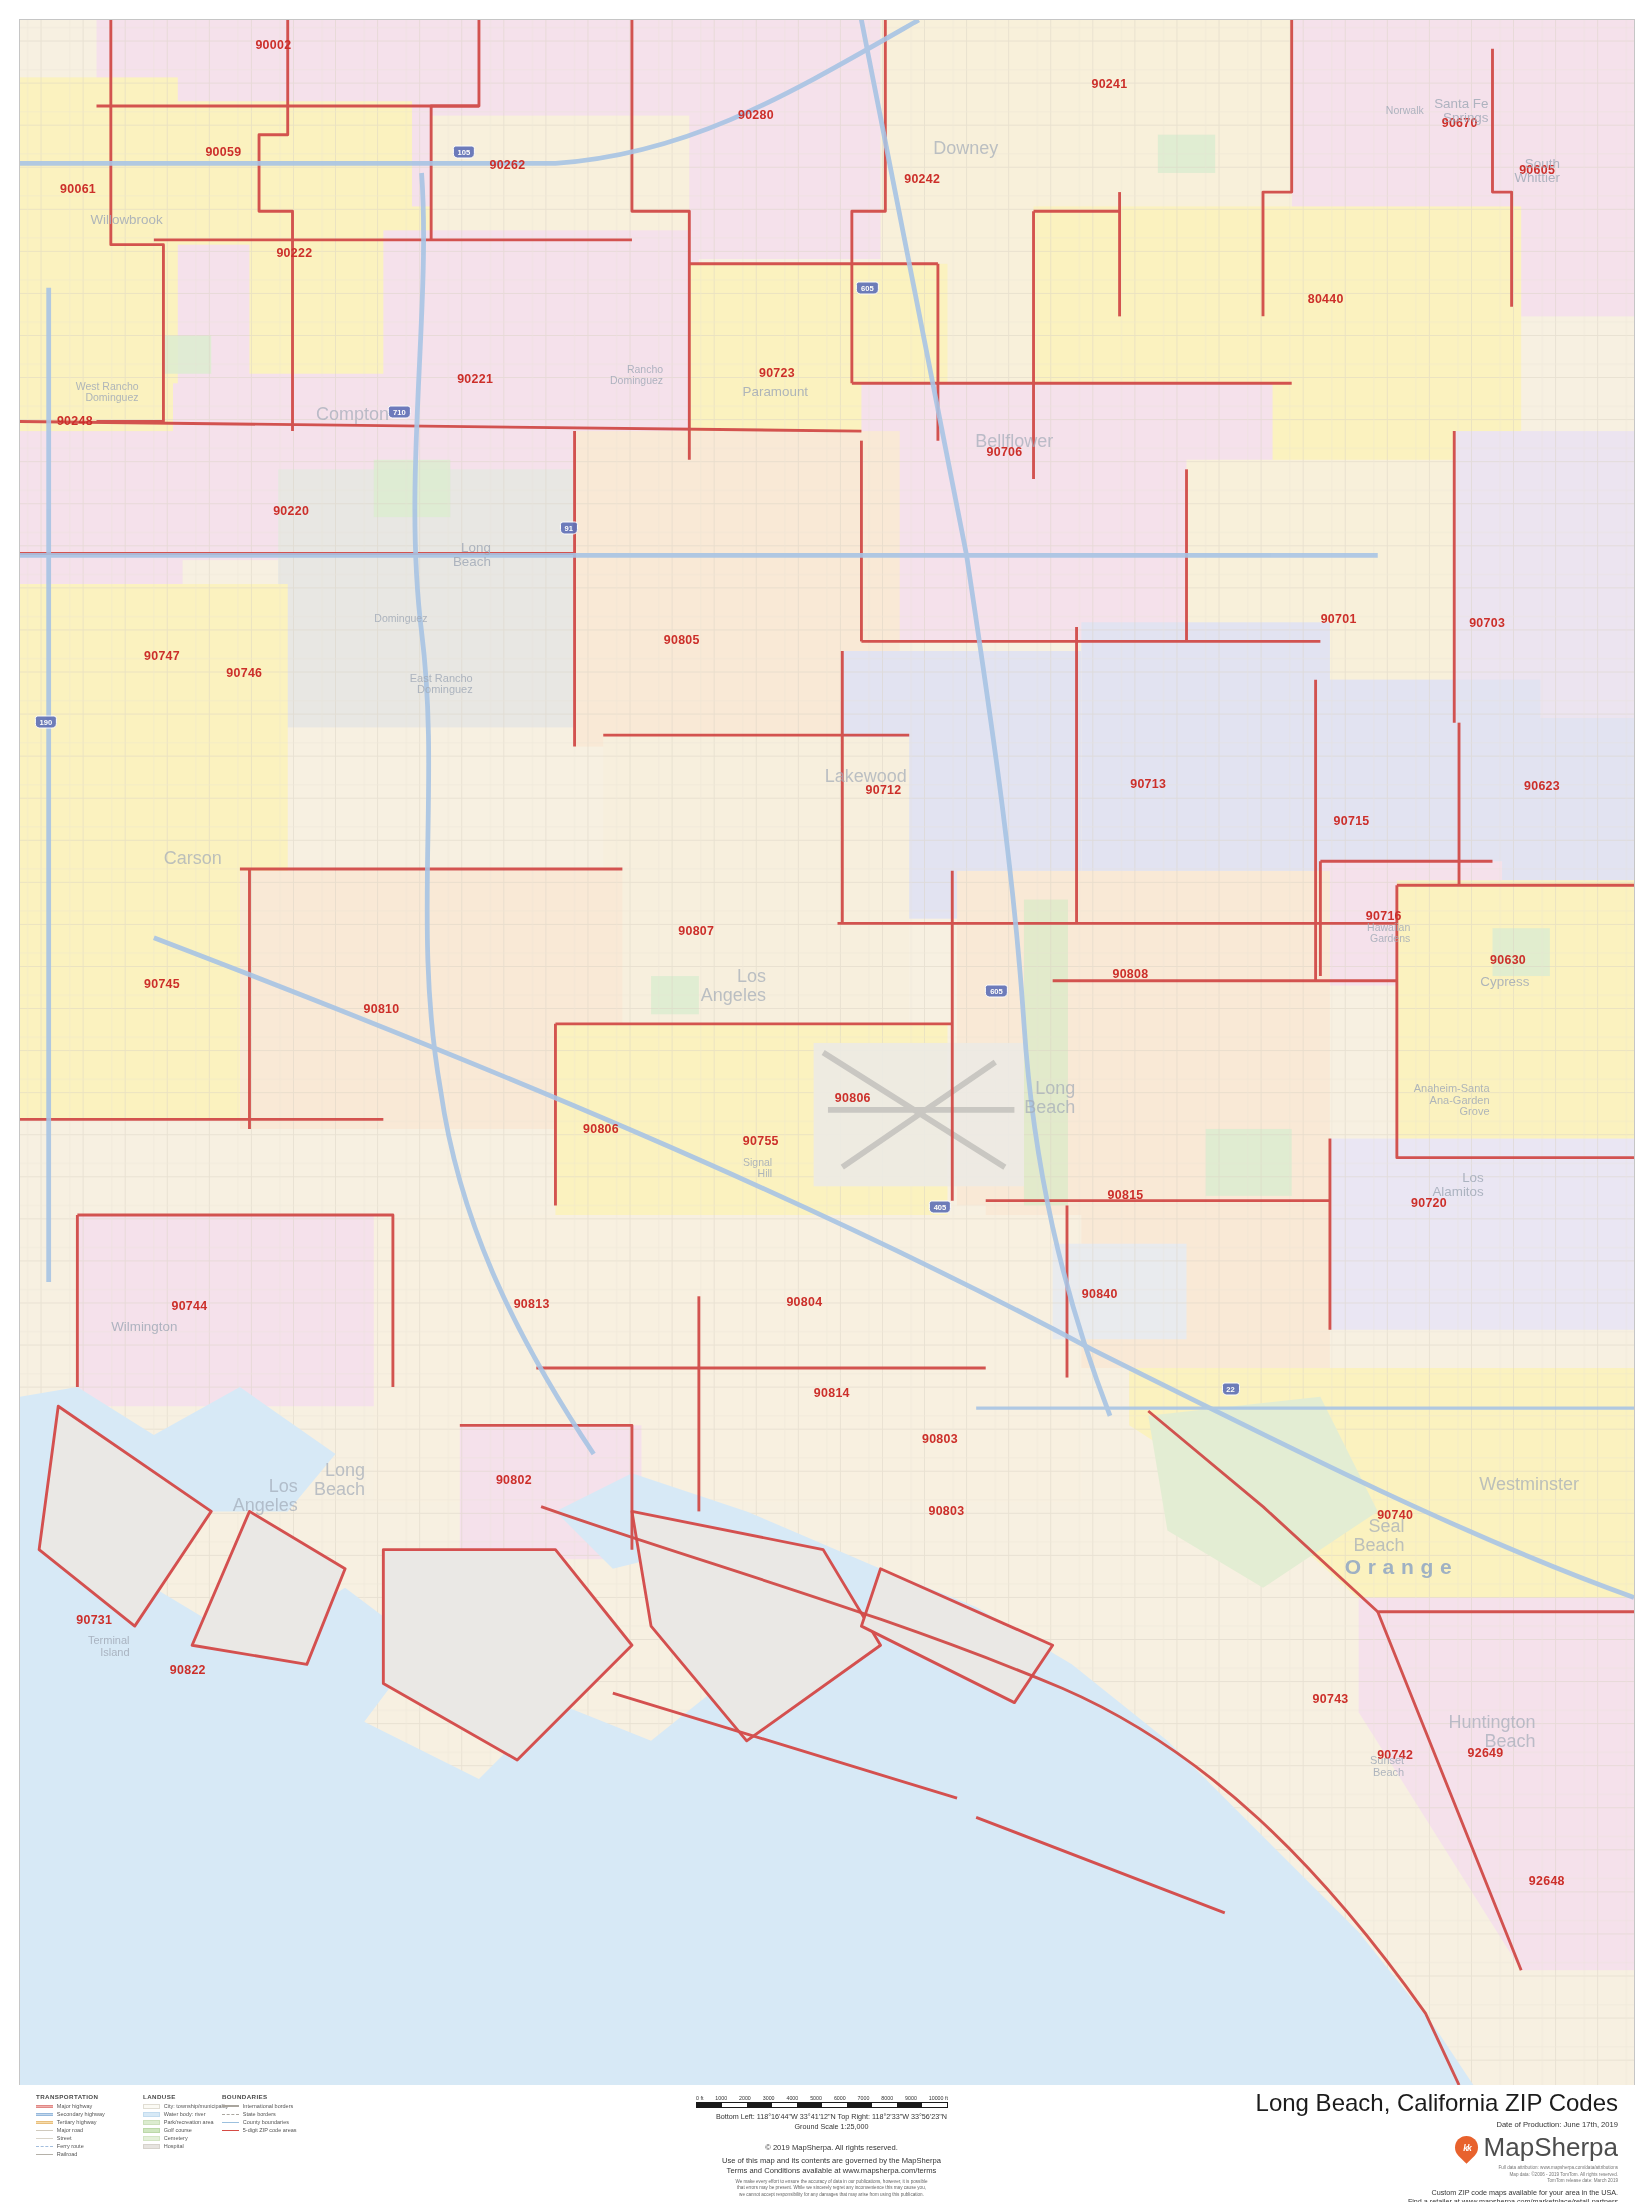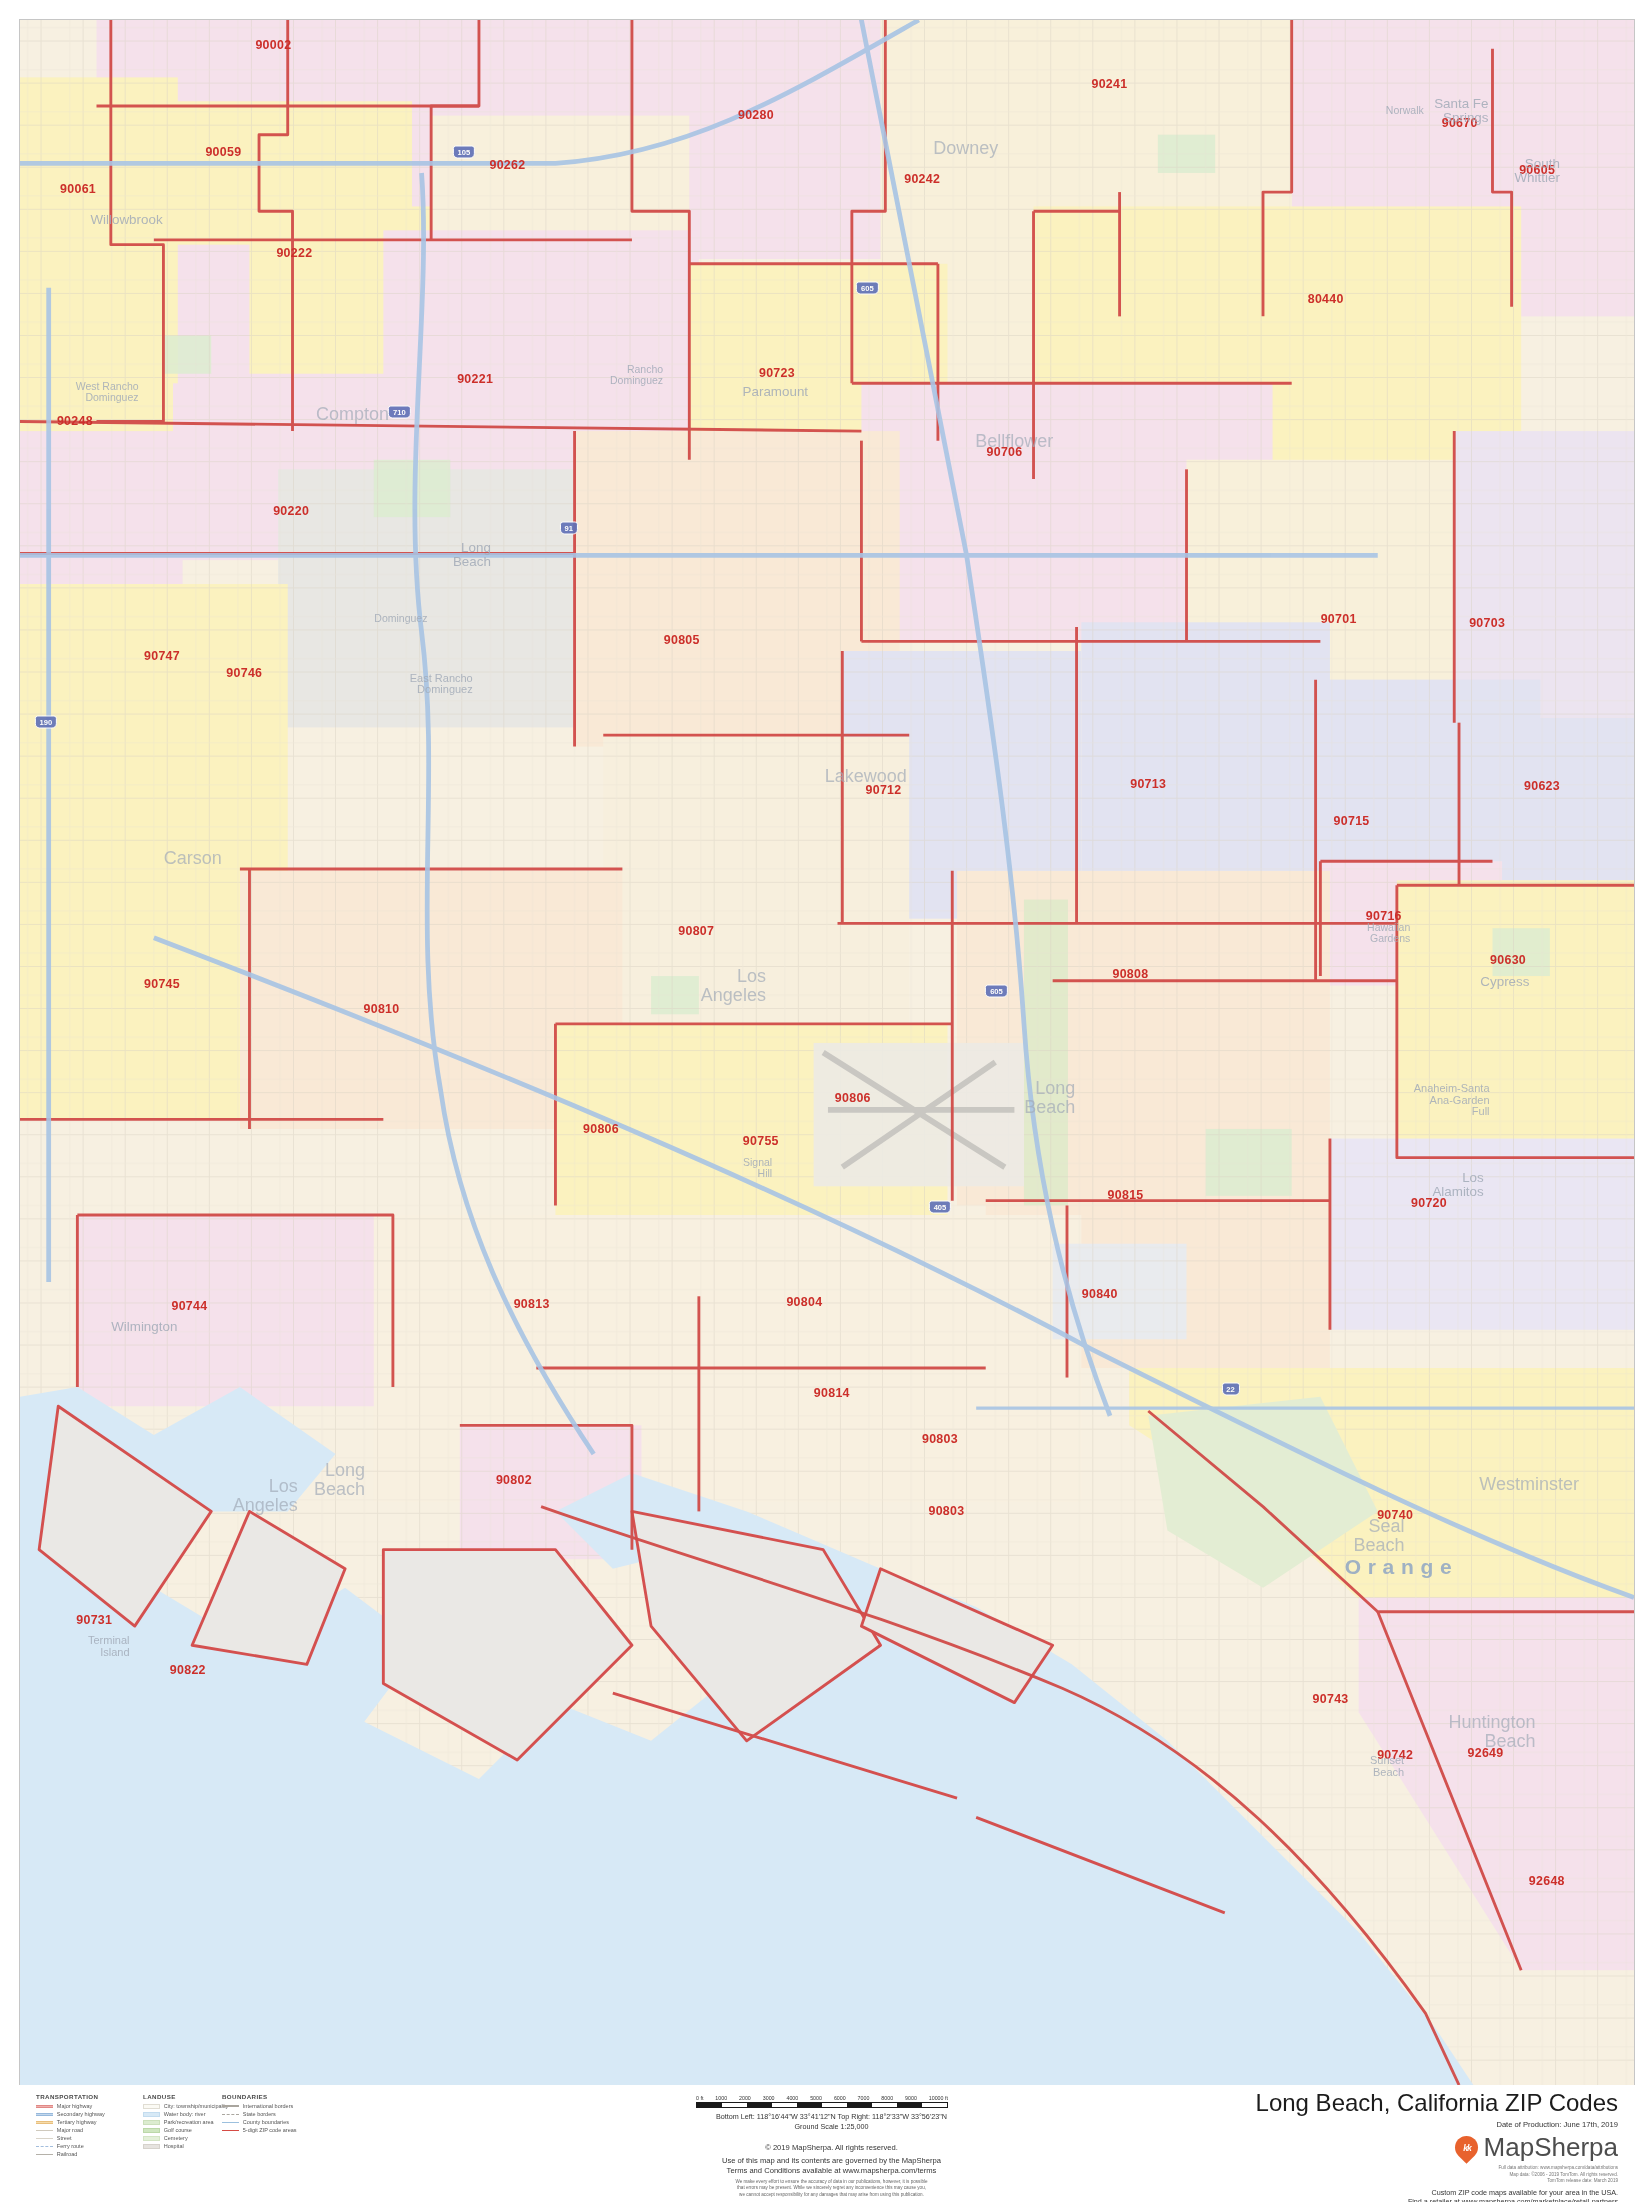--- a/index.html
+++ b/index.html
@@ -279,21 +279,21 @@
 Hill</div>
       <div class="city l" style="left: 63.8%; top: 52.2%;">Long
 Beach</div>
       <div class="city s" style="left: 84.8%; top: 44.2%;">Hawaiian
 Gardens</div>
       <div class="city m" style="left: 92%; top: 46.6%;">Cypress</div>
       <div class="city m" style="left: 89.1%; top: 56.4%;">Los
 Alamitos</div>
       <div class="city xs" style="left: 88.7%; top: 52.3%;">Anaheim-Santa
 Ana-Garden
-Full</div>
+Grove</div>
       <div class="city m" style="left: 7.7%; top: 63.3%;">Wilmington</div>
       <div class="city l" style="left: 19.8%; top: 70.7%;">Long
 Beach</div>
       <div class="city l" style="left: 15.2%; top: 71.5%;">Los
 Angeles</div>
       <div class="city xs" style="left: 5.5%; top: 78.8%;">Terminal
 Island</div>
       <div class="city l" style="left: 93.5%; top: 70.9%;">Westminster</div>
       <div class="city l" style="left: 84.2%; top: 73.4%;">Seal
 Beach</div>

